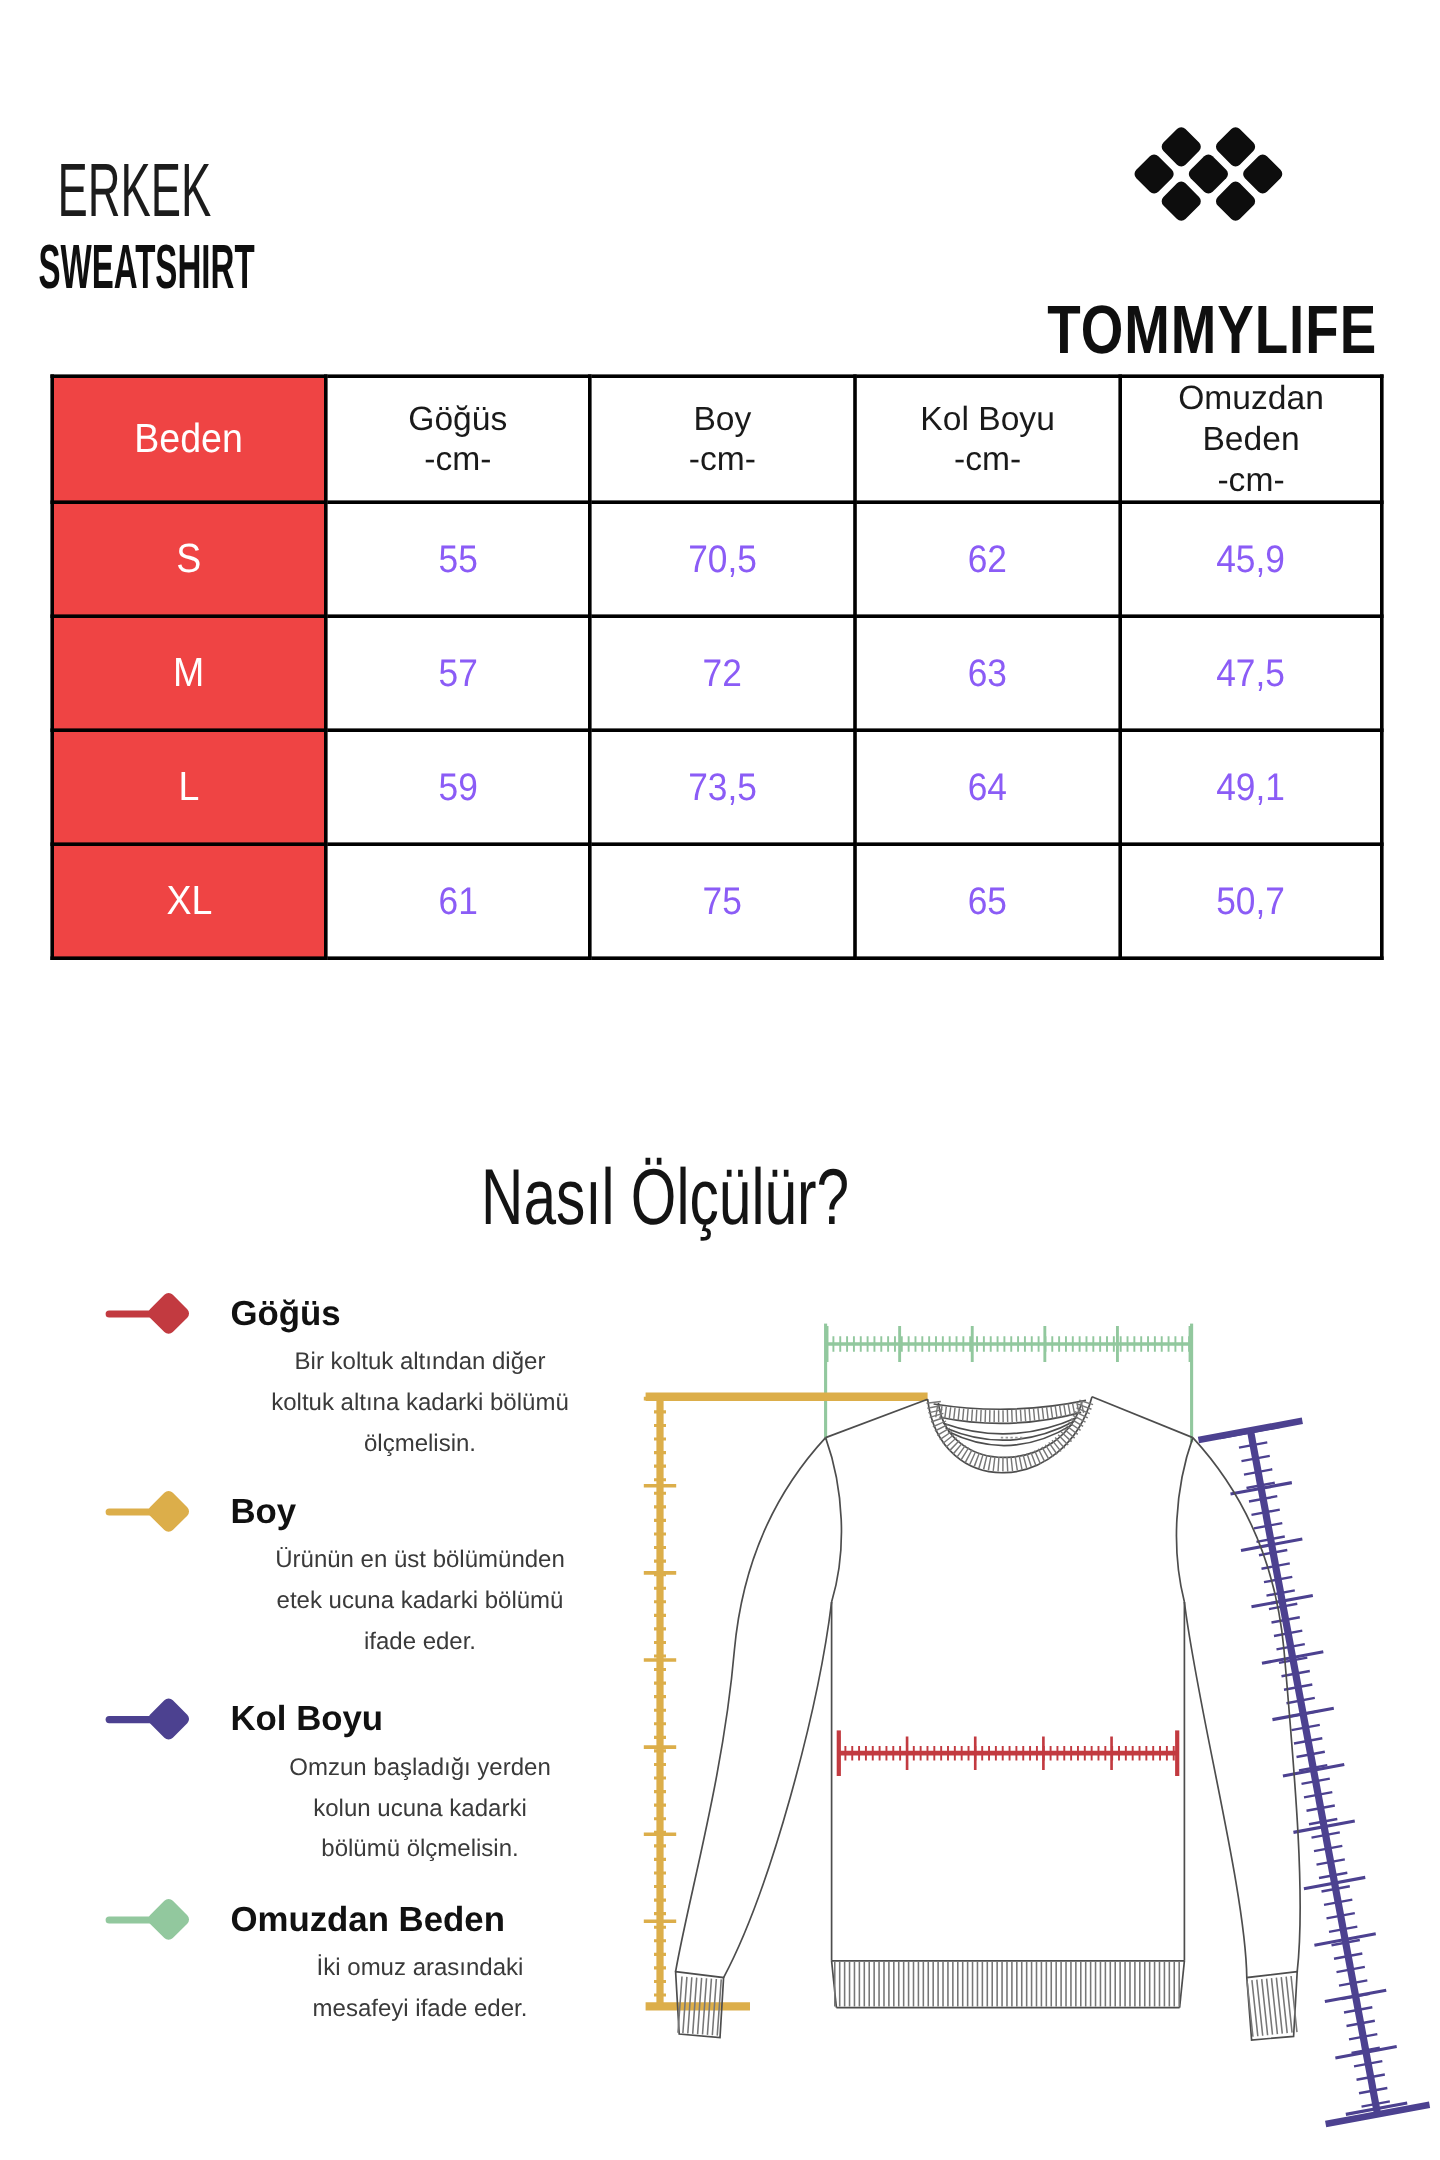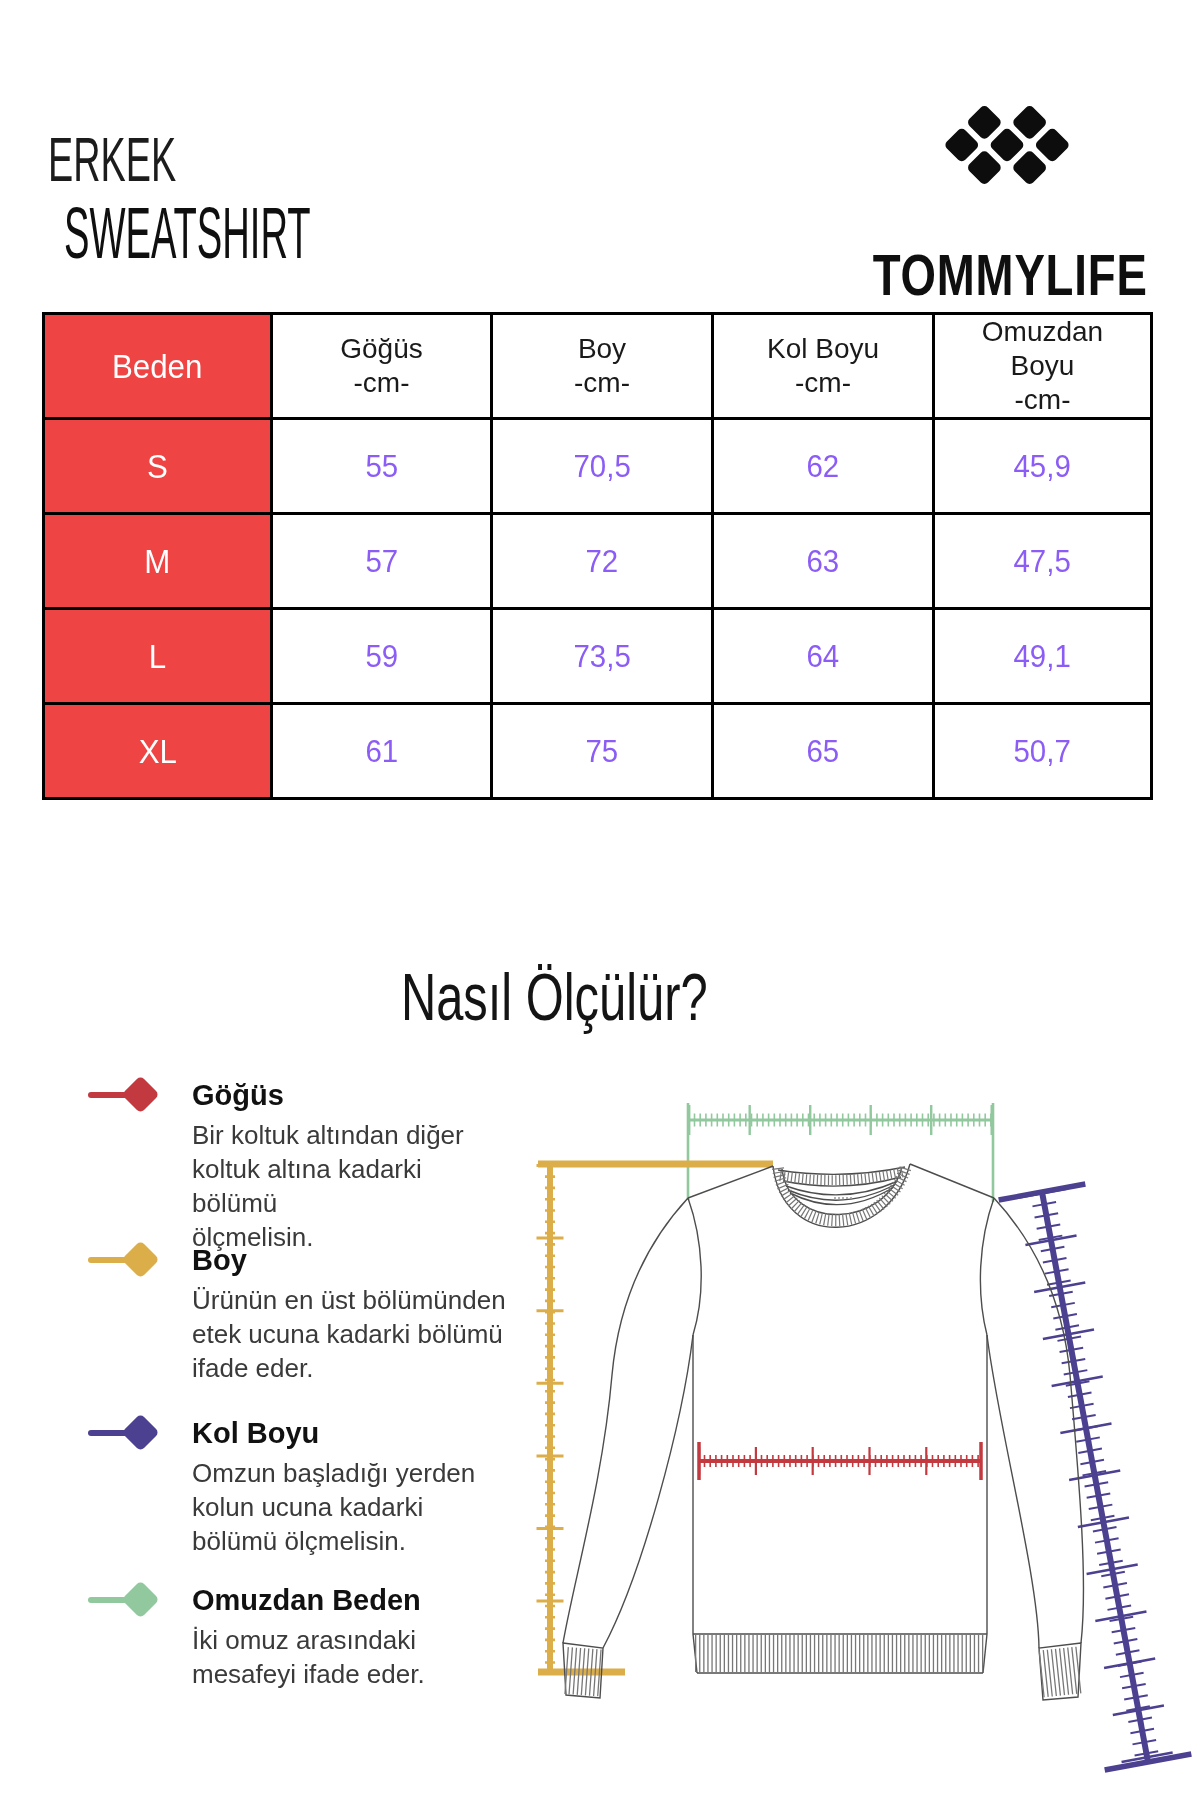--- a/index.html
+++ b/index.html
@@ -4,21 +4,21 @@
 <style>
   html,body{margin:0;padding:0;background:#fff;}
   body{width:1200px;height:1800px;position:relative;overflow:hidden;
        font-family:"Liberation Sans","DejaVu Sans",sans-serif;color:#1a1a1a;}
   .abs{position:absolute;}
   .cond{display:inline-block;transform-origin:left center;white-space:nowrap;}
 
   
   #erkek{left:48px;top:128px;font-size:63px;line-height:1;color:#1c1c1c;font-weight:400;}
   #erkek .cond{transform:scaleX(.60);}
-  #sweatshirt{left:64px;top:197px;font-size:72px;line-height:1;font-weight:400;color:#0f0f0f;}
+  #sweatshirt{left:32px;top:197px;font-size:52px;line-height:1;font-weight:700;color:#0f0f0f;}
   #sweatshirt .cond{transform:scaleX(.53);}
   #brand{right:52px;top:199px;font-size:57px;line-height:1;font-weight:700;color:#0f0f0f;text-align:right;margin-top:48px;}
   #brand .cond{transform-origin:right center;transform:scaleX(.80);letter-spacing:1px;}
   #logo{left:962px;top:100px;width:90px;height:90px;transform:rotate(45deg);
         display:grid;grid-template-columns:repeat(3,26px);grid-template-rows:repeat(3,26px);gap:6px;}
   #logo .dm{width:26px;height:26px;background:#0d0d0d;border-radius:5px;}
   #logo .dm.hide{visibility:hidden;}
 
   
   #table-wrap{left:42px;top:312px;width:1108px;height:477px;}
@@ -35,21 +35,21 @@
 
   
   #howto-title{top:964px;left:0;width:1108px;text-align:center;font-size:66px;line-height:1;color:#141414;}
   #howto-title .cond{transform-origin:center;transform:scaleX(.74);}
 
   .legend-item{position:absolute;left:88px;width:420px;}
   .marker{position:absolute;left:0;top:0;width:100px;height:34px;}
   .mline{position:absolute;left:0;top:14px;width:52px;height:6px;border-radius:3px;}
   .mdiamond{position:absolute;left:39px;top:3px;width:27px;height:27px;border-radius:5px;transform:rotate(45deg);}
   .ltitle{margin-left:104px;font-size:29px;font-weight:700;color:#111;line-height:34px;}
-  .ldesc{margin-left:104px;margin-top:6px;font-size:26px;line-height:34px;color:#3a3a3a;white-space:pre-line;}
+  .ldesc{margin-left:104px;margin-top:6px;font-size:20px;line-height:34px;color:#3a3a3a;white-space:pre-line;text-align:center;}
   .lg-red  .mline,.lg-red  .mdiamond{background:#c23a40;}
   .lg-gold .mline,.lg-gold .mdiamond{background:#dcae4a;}
   .lg-purple .mline,.lg-purple .mdiamond{background:#4c4190;}
   .lg-green .mline,.lg-green .mdiamond{background:#92c89e;}
   #legend-1{top:1078px;}
   #legend-2{top:1243px;}
   #legend-3{top:1416px;}
   #legend-4{top:1583px;}
 
   #diagram{left:490px;top:1080px;width:710px;height:710px;}
@@ -91,21 +91,21 @@
   <tbody>
         <tr class="hdr">
     <th class="dark beden"><span>Beden</span></th>
     <th class="lbl">Göğüs
 -cm-</th>
     <th class="lbl">Boy
 -cm-</th>
     <th class="lbl">Kol Boyu
 -cm-</th>
     <th class="lbl">Omuzdan
-Boyu
+Beden
 -cm-</th>
   </tr>
   <tr>
     <td class="dark size"><span>S</span></td>
     <td class="val"><span>55</span></td>
     <td class="val"><span>70,5</span></td>
     <td class="val"><span>62</span></td>
     <td class="val"><span>45,9</span></td>
   </tr>
   <tr>

